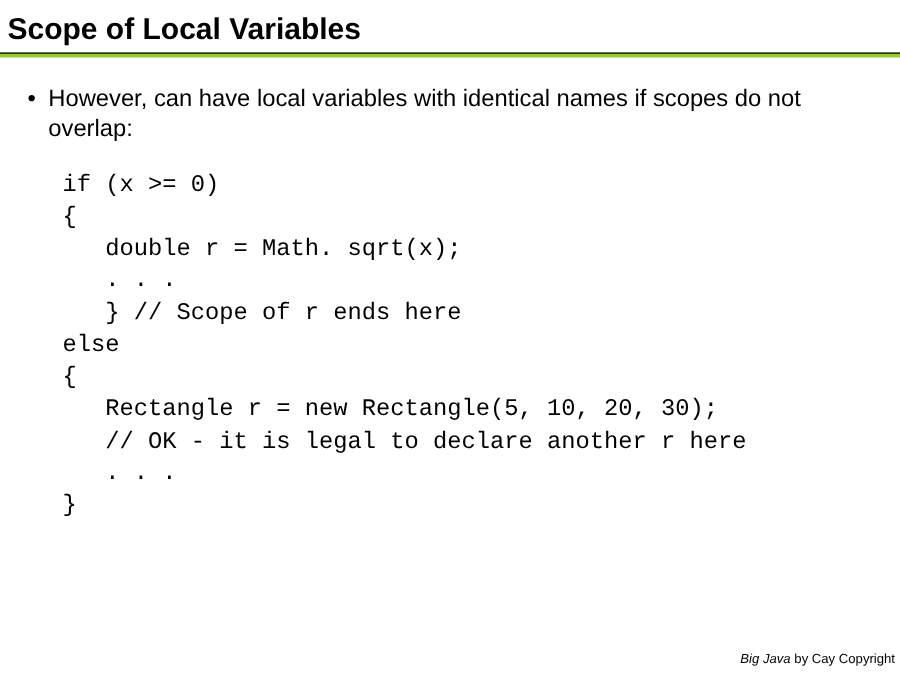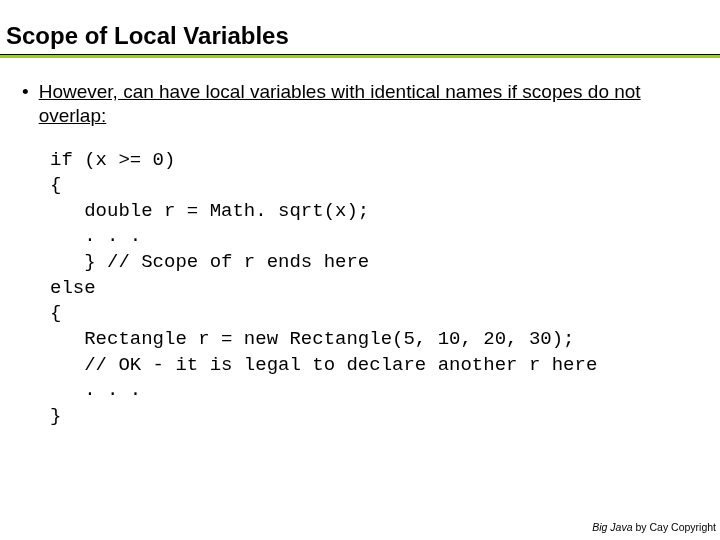--- a/index.html
+++ b/index.html
@@ -9,21 +9,20 @@
     background: #fff;
     font-family: Arial, Helvetica, sans-serif;
     color: #000;
     position: relative;
     overflow: hidden;
   }
   .slide-title {
     font-size: 24px;
     font-weight: bold;
     padding: 10px 6px 4px 6px;
-    margin-top: 12px;
   }
   .title-rule {
     height: 4px;
     background: #9acd32;
     
     border-top: 1px solid #000;
     width: 100%;
   }
   .content {
     padding: 22px 22px 0 22px;
@@ -34,21 +33,20 @@
     display: flex;
     gap: 10px;
   }
   .bullet .dot {
     flex: 0 0 auto;
     font-size: 19px;
     line-height: 1.25;
   }
   .bullet .text {
     flex: 1 1 auto;
-    text-decoration: underline;
   }
   .code {
     margin: 20px 0 0 28px;
     font-family: "Courier New", Courier, monospace;
     font-size: 19px;
     line-height: 1.35;
     white-space: pre;
   }
   .footer {
     position: absolute;

